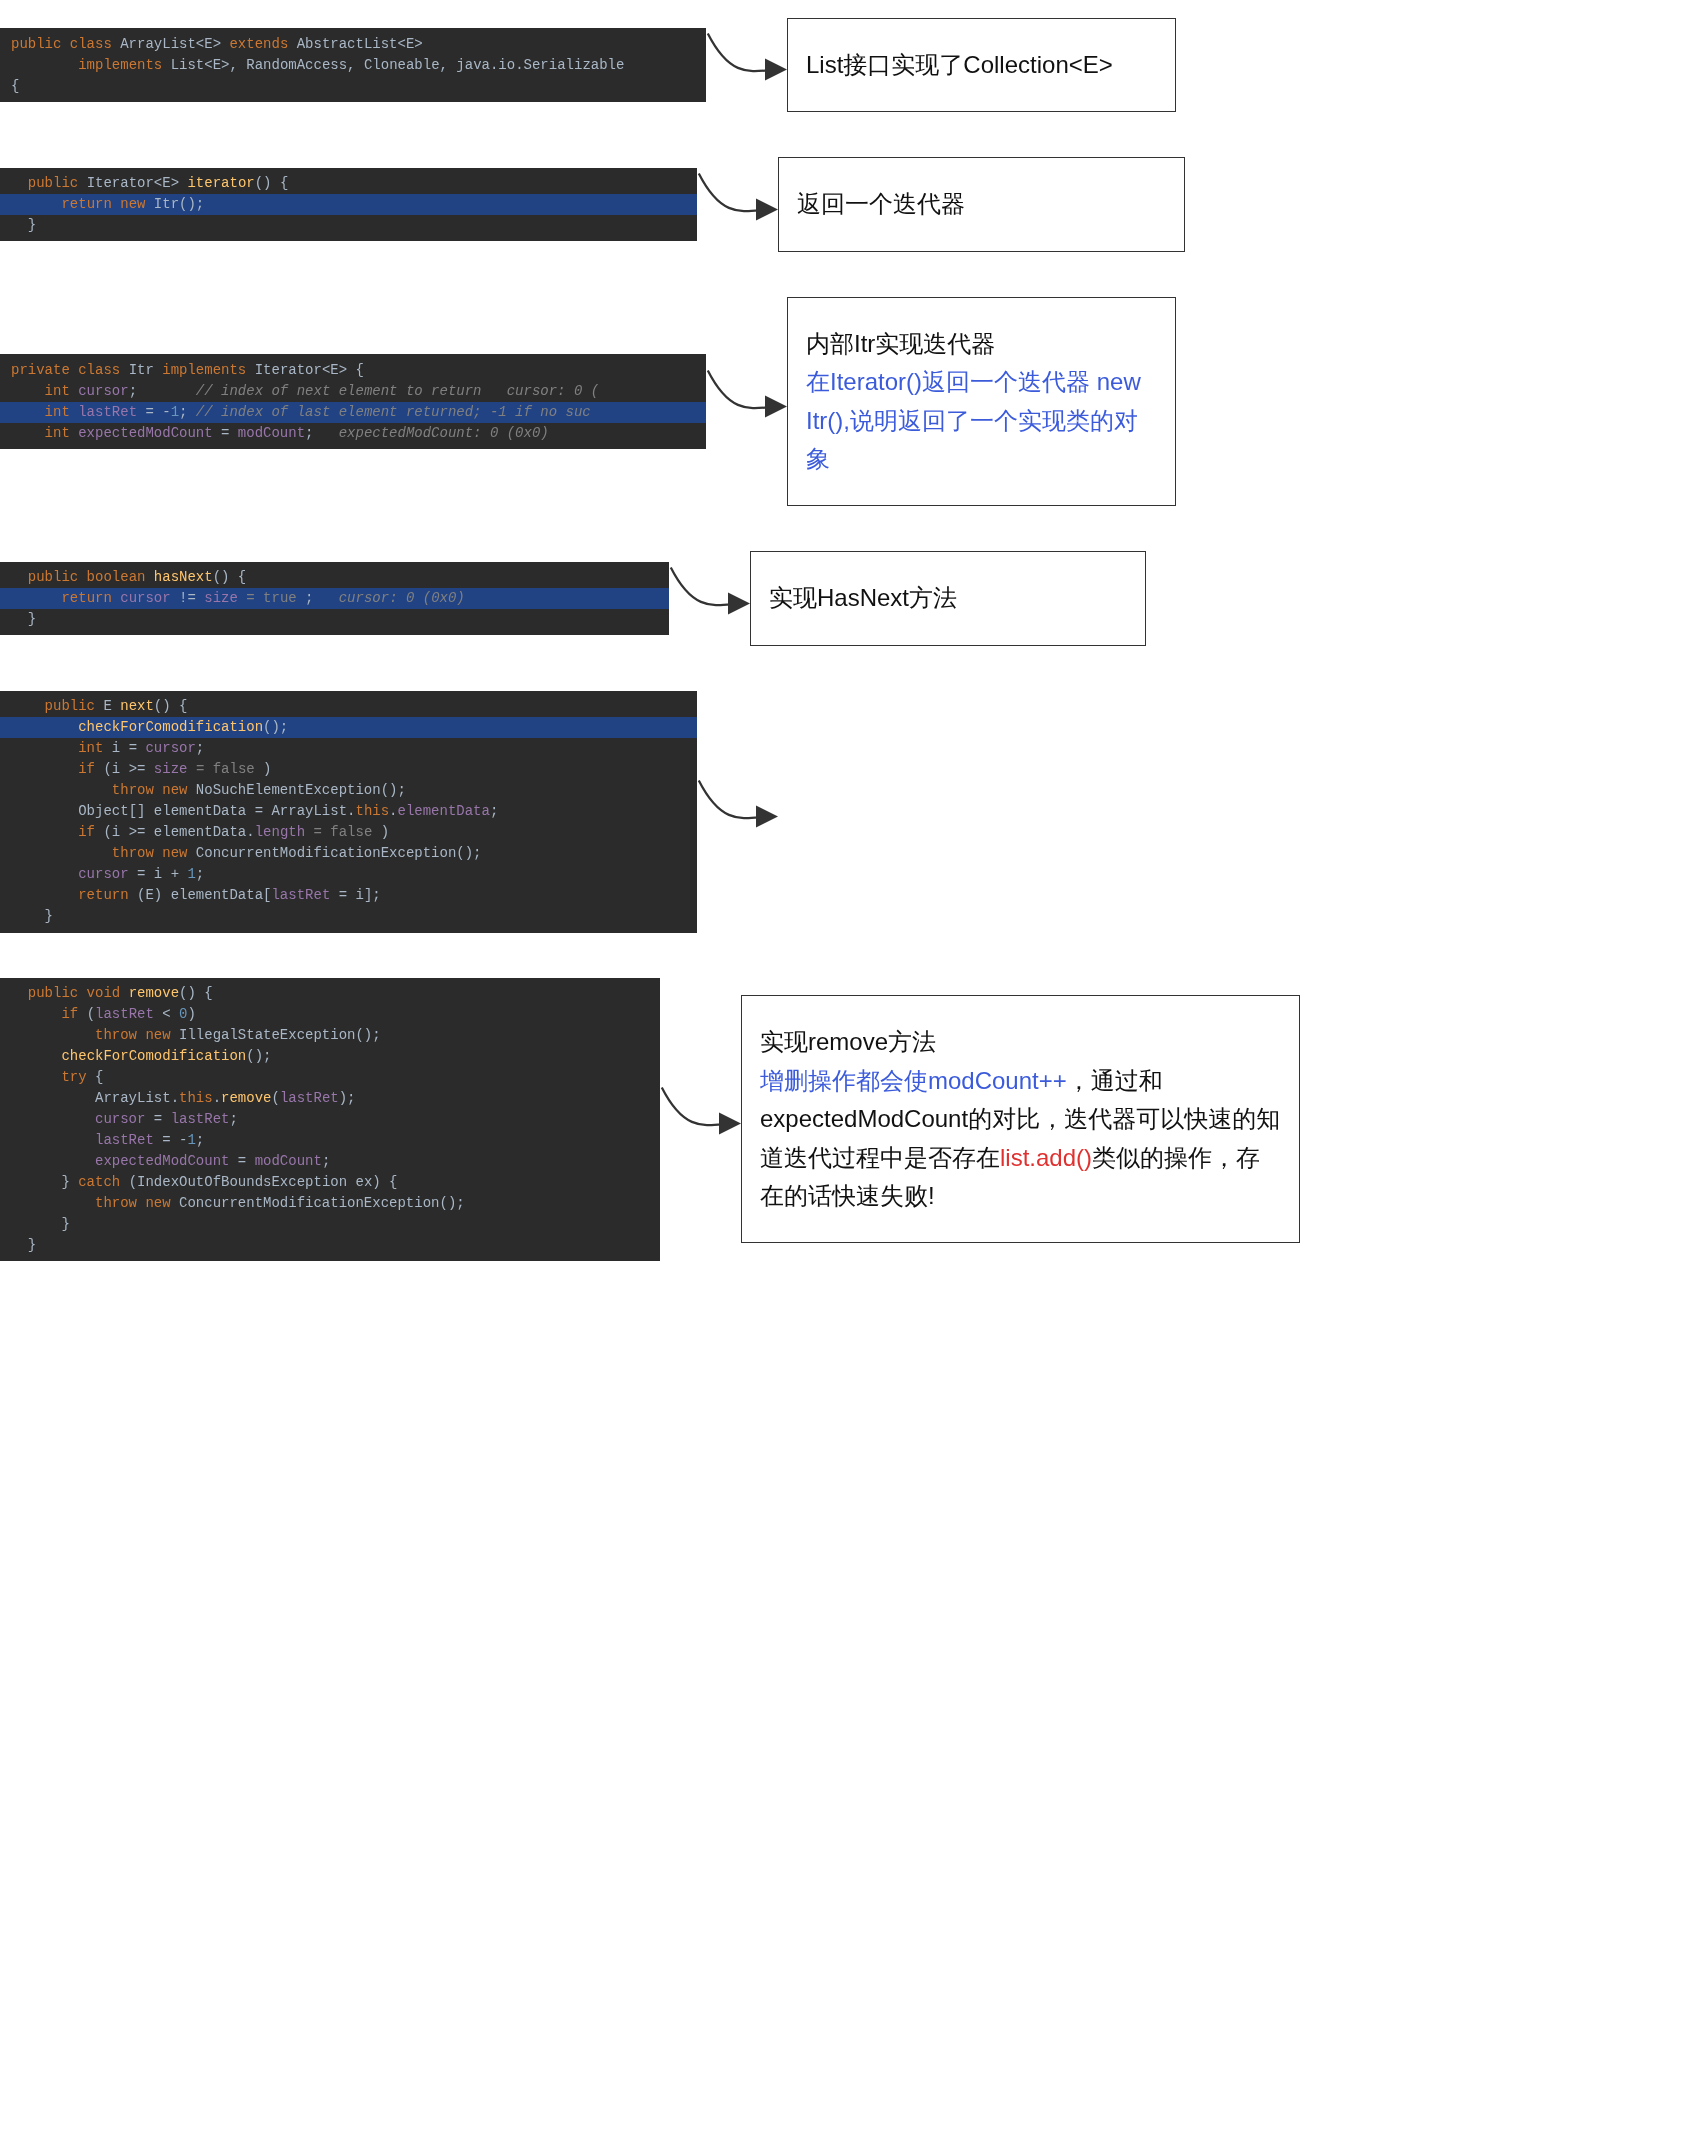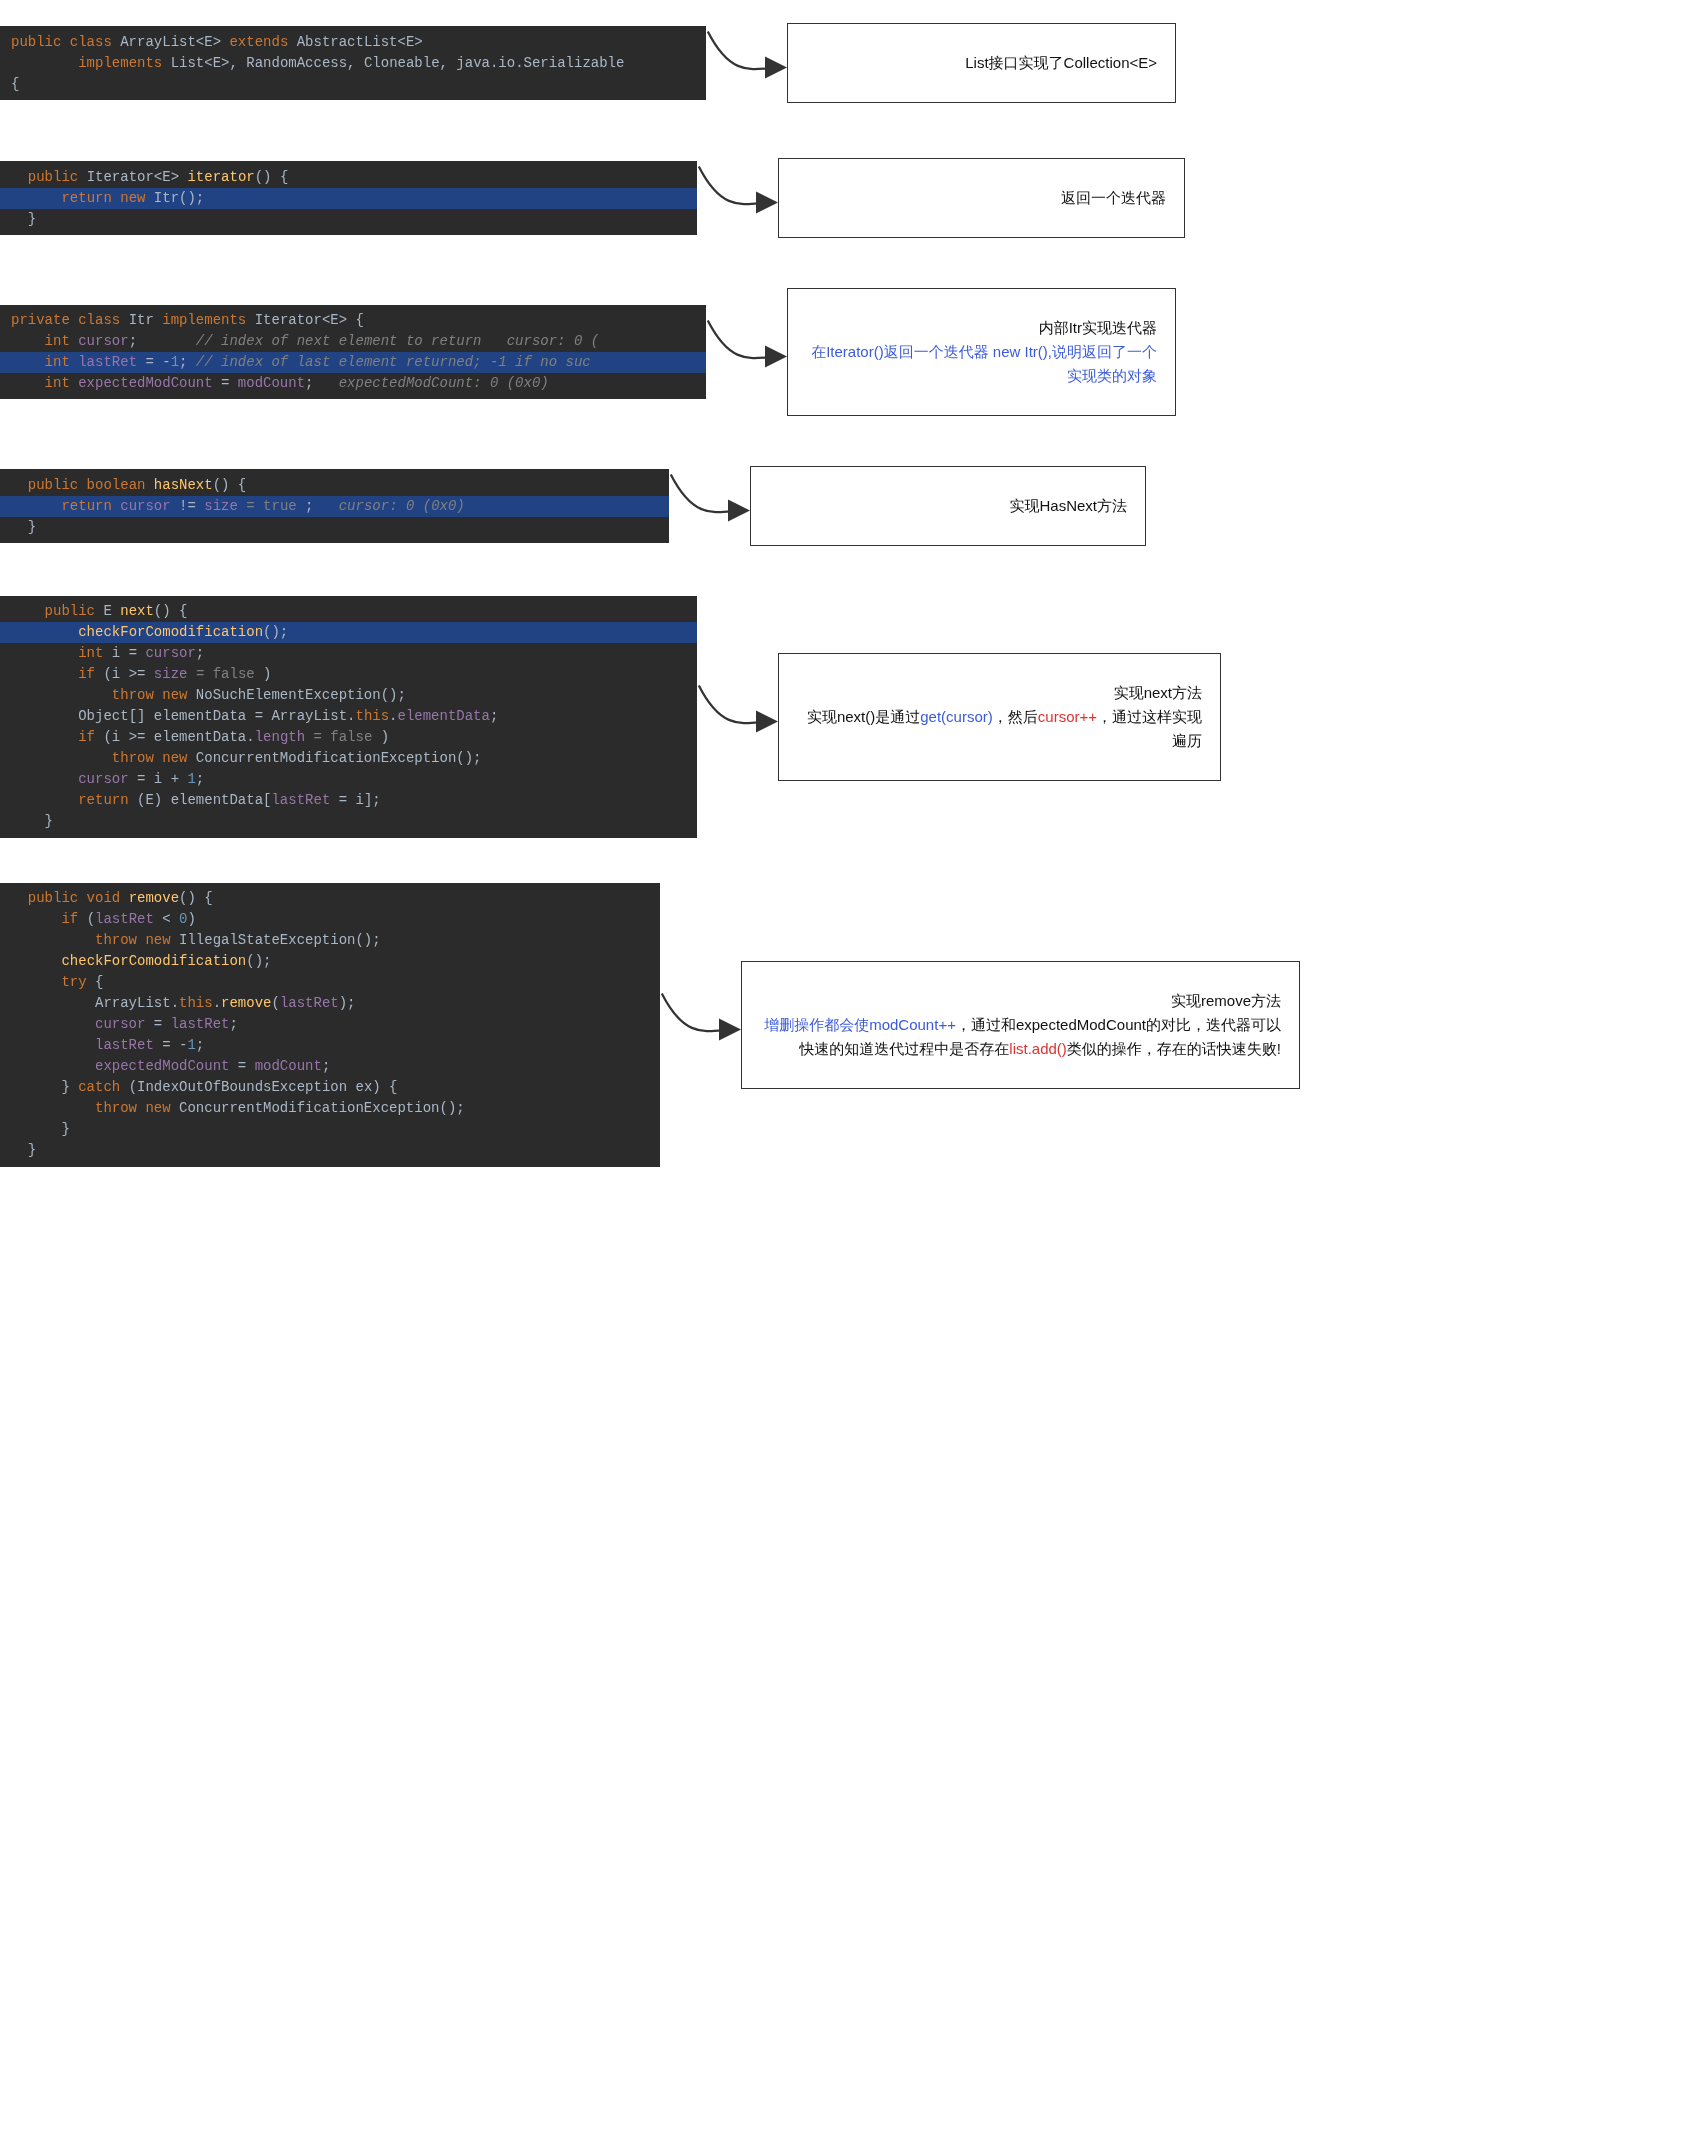--- a/index.html
+++ b/index.html
@@ -40,23 +40,23 @@
     display: flex;
     align-items: center;
     justify-content: center;
   }
   .arrow-holder svg { width: 81px; height: 90px; overflow: visible; }
 
   .note-box {
     border: 0.9px solid #333;
     background: #fff;
     font-family: "Microsoft YaHei", "PingFang SC", sans-serif;
-    font-size: 15px;
+    font-size: 24px;
     color: #111;
-    text-align: right;
+    text-align: left;
     padding: 27px 18px;
     line-height: 1.6;
   }
   .note-box .blue { color: #3b5bdb; }
   .note-box .red { color: #e03131; }
 </style>
 </head>
 <body>
 
 <div id="container">
@@ -130,24 +130,20 @@
       <div class="arrow-holder">
     <svg viewBox="0 0 90 100">
       <defs>
         <marker id="ah" markerWidth="10" markerHeight="10" refX="8" refY="5" orient="auto">
           <path d="M0,0 L10,5 L0,10 Z" fill="#333"></path>
         </marker>
       </defs>
       <path d="M 2 15 C 30 70, 55 55, 85 55" stroke="#333" stroke-width="2.5" fill="none" marker-end="url(#ah)"></path>
     </svg>
       </div>
-      <div class="note-box" style="width: 443px;">
-        <div><span>实现next方法</span></div>
-        <div><span>实现next()是通过</span><span class="blue">get(cursor)</span><span>，然后</span><span class="red">cursor++</span><span>，通过这样实现遍历</span></div>
-      </div>
     </div>
     <div class="row">
       <div class="code-block" style="width: 660px;"><div class="code-line"><span class="kw">  public void </span><span class="method">remove</span><span>() {</span></div><div class="code-line"><span>      </span><span class="kw">if </span><span>(</span><span class="field">lastRet</span><span> &lt; </span><span class="num">0</span><span>)</span></div><div class="code-line"><span>          </span><span class="kw">throw new </span><span class="type">IllegalStateException</span><span>();</span></div><div class="code-line"><span>      </span><span class="method">checkForComodification</span><span>();</span></div><div class="code-line"><span></span></div><div class="code-line"><span>      </span><span class="kw">try </span><span>{</span></div><div class="code-line"><span>          ArrayList.</span><span class="kw">this</span><span>.</span><span class="method">remove</span><span>(</span><span class="field">lastRet</span><span>);</span></div><div class="code-line"><span>          </span><span class="field">cursor</span><span> = </span><span class="field">lastRet</span><span>;</span></div><div class="code-line"><span>          </span><span class="field">lastRet</span><span> = -</span><span class="num">1</span><span>;</span></div><div class="code-line"><span>          </span><span class="field">expectedModCount</span><span> = </span><span class="field">modCount</span><span>;</span></div><div class="code-line"><span>      } </span><span class="kw">catch </span><span>(</span><span class="type">IndexOutOfBoundsException</span><span> ex) {</span></div><div class="code-line"><span>          </span><span class="kw">throw new </span><span class="type">ConcurrentModificationException</span><span>();</span></div><div class="code-line"><span>      }</span></div><div class="code-line"><span>  }</span></div></div>
       <div class="arrow-holder">
     <svg viewBox="0 0 90 100">
       <defs>
         <marker id="ah" markerWidth="10" markerHeight="10" refX="8" refY="5" orient="auto">
           <path d="M0,0 L10,5 L0,10 Z" fill="#333"></path>
         </marker>
       </defs>

